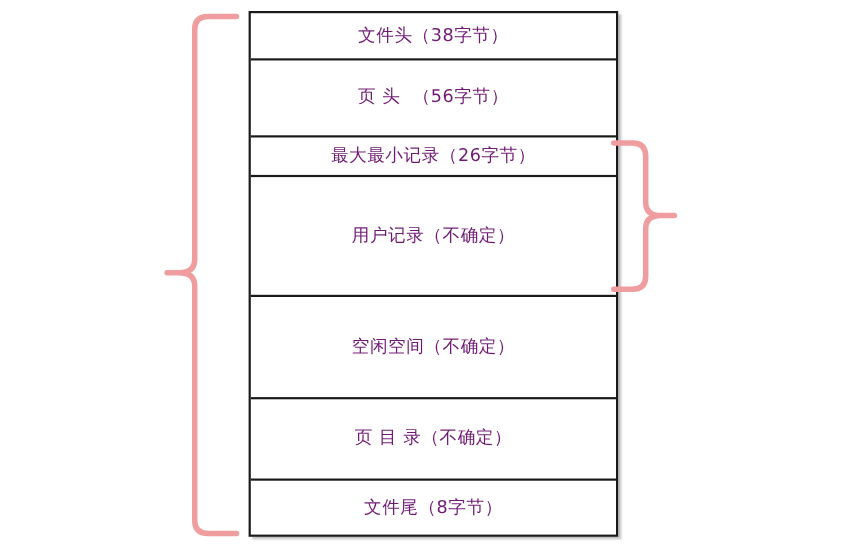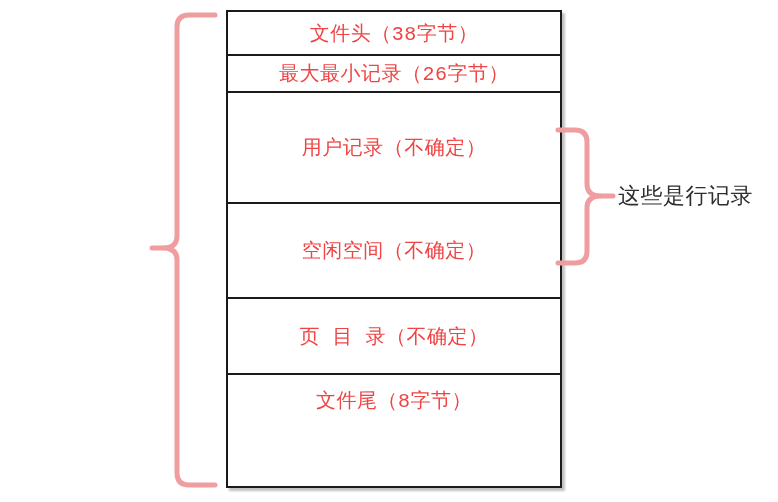--- a/index.html
+++ b/index.html
@@ -37,25 +37,24 @@
   }
   .struct-row:last-child { border-bottom: none; }
   .r1 { height: 44px; }
   .r2 { height: 71px; }
   .r3 { height: 37px; }
   .r4 { height: 111px; }
   .r5 { height: 95px; }
   .r6 { height: 76px; }
   .r7 { height: 50px; }
   .row-label {
-    font-size: 20px;
-    color: #ef4444;
+    font-size: 16px;
+    color: #701a75;
     letter-spacing: 0.5px;
     white-space: pre;
-    font-family: Liberation Mono, monospace;
   }
   .brace-svg {
     position: absolute;
     overflow: visible;
   }
   .left-brace-svg  { left: 145px; top: 5px;  width: 80px; height: 492px; }
   .right-brace-svg { left: 550px; top: 122px; width: 78px; height: 152px; }
   .side-label {
     position: absolute;
     font-size: 22px;
@@ -74,20 +73,23 @@
 
   <svg class="brace-svg left-brace-svg" viewBox="0 0 80 492" aria-hidden="true">
     <path d="M70 10 L44 10 Q32 10 32 22 L32 231 Q32 243 18 243 Q32 243 32 255 L32 468 Q32 480 44 480 L70 480" fill="none" stroke-width="5" stroke-linecap="round" stroke-linejoin="round" stroke="#F09DA0"></path>
     <path d="M7 243 L17 243" fill="none" stroke-width="5" stroke-linecap="round" stroke="#F09DA0"></path>
   </svg>
 
   <div class="struct-table">
     <div class="struct-row r1">
       <span class="row-label">文件头（38字节）</span>
     </div>
+    <div class="struct-row r2">
+      <span class="row-label">页 头  （56字节）</span>
+    </div>
     <div class="struct-row r3">
       <span class="row-label">最大最小记录（26字节）</span>
     </div>
     <div class="struct-row r4">
       <span class="row-label">用户记录（不确定）</span>
     </div>
     <div class="struct-row r5">
       <span class="row-label">空闲空间（不确定）</span>
     </div>
     <div class="struct-row r6">
@@ -96,15 +98,14 @@
     <div class="struct-row r7">
       <span class="row-label">文件尾（8字节）</span>
     </div>
   </div>
 
   <svg class="brace-svg right-brace-svg" viewBox="0 0 78 152" aria-hidden="true">
     <path d="M8 8 L25 8 Q37 8 37 20 L37 62 Q37 74 51 74 Q37 74 37 86 L37 129 Q37 141 25 141 L8 141" fill="none" stroke-width="5" stroke-linecap="round" stroke-linejoin="round" stroke="#F09DA0"></path>
     <path d="M52 74 L63 74" fill="none" stroke-width="5" stroke-linecap="round" stroke="#F09DA0"></path>
   </svg>
 
-  <div class="side-label right-side-label">这些是行记录</div>
 
 </div>
 
 </body></html>

